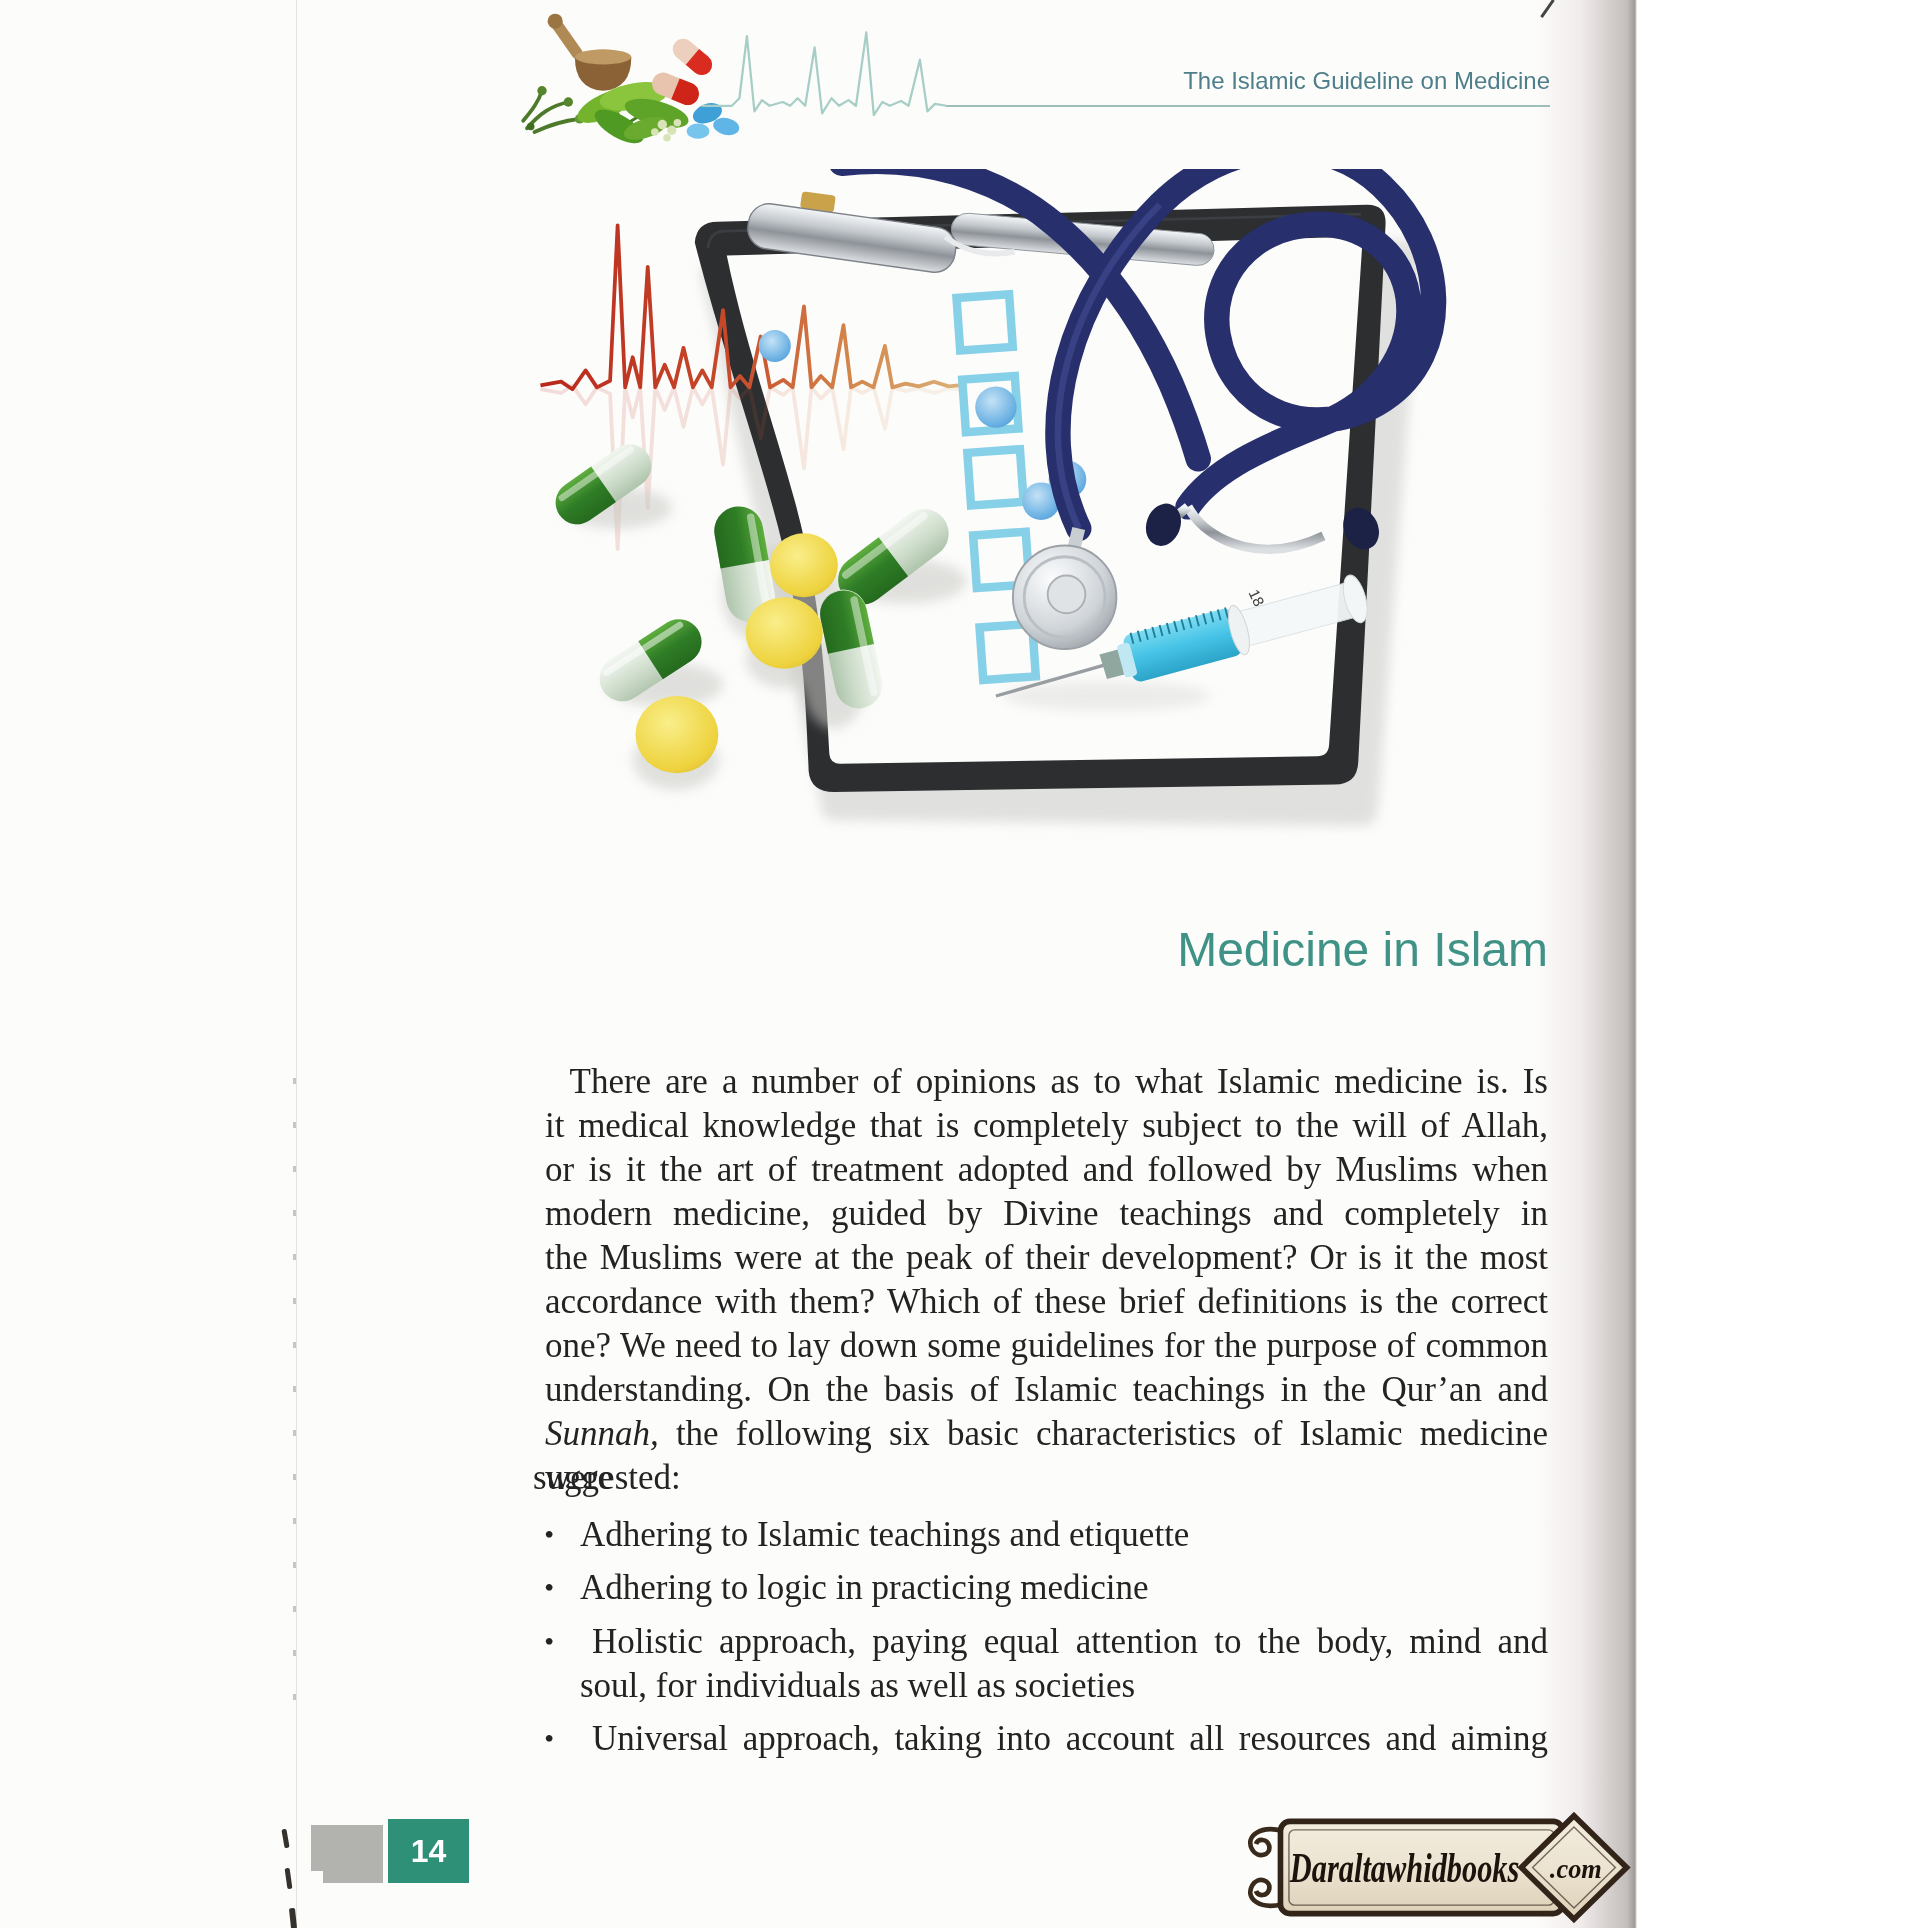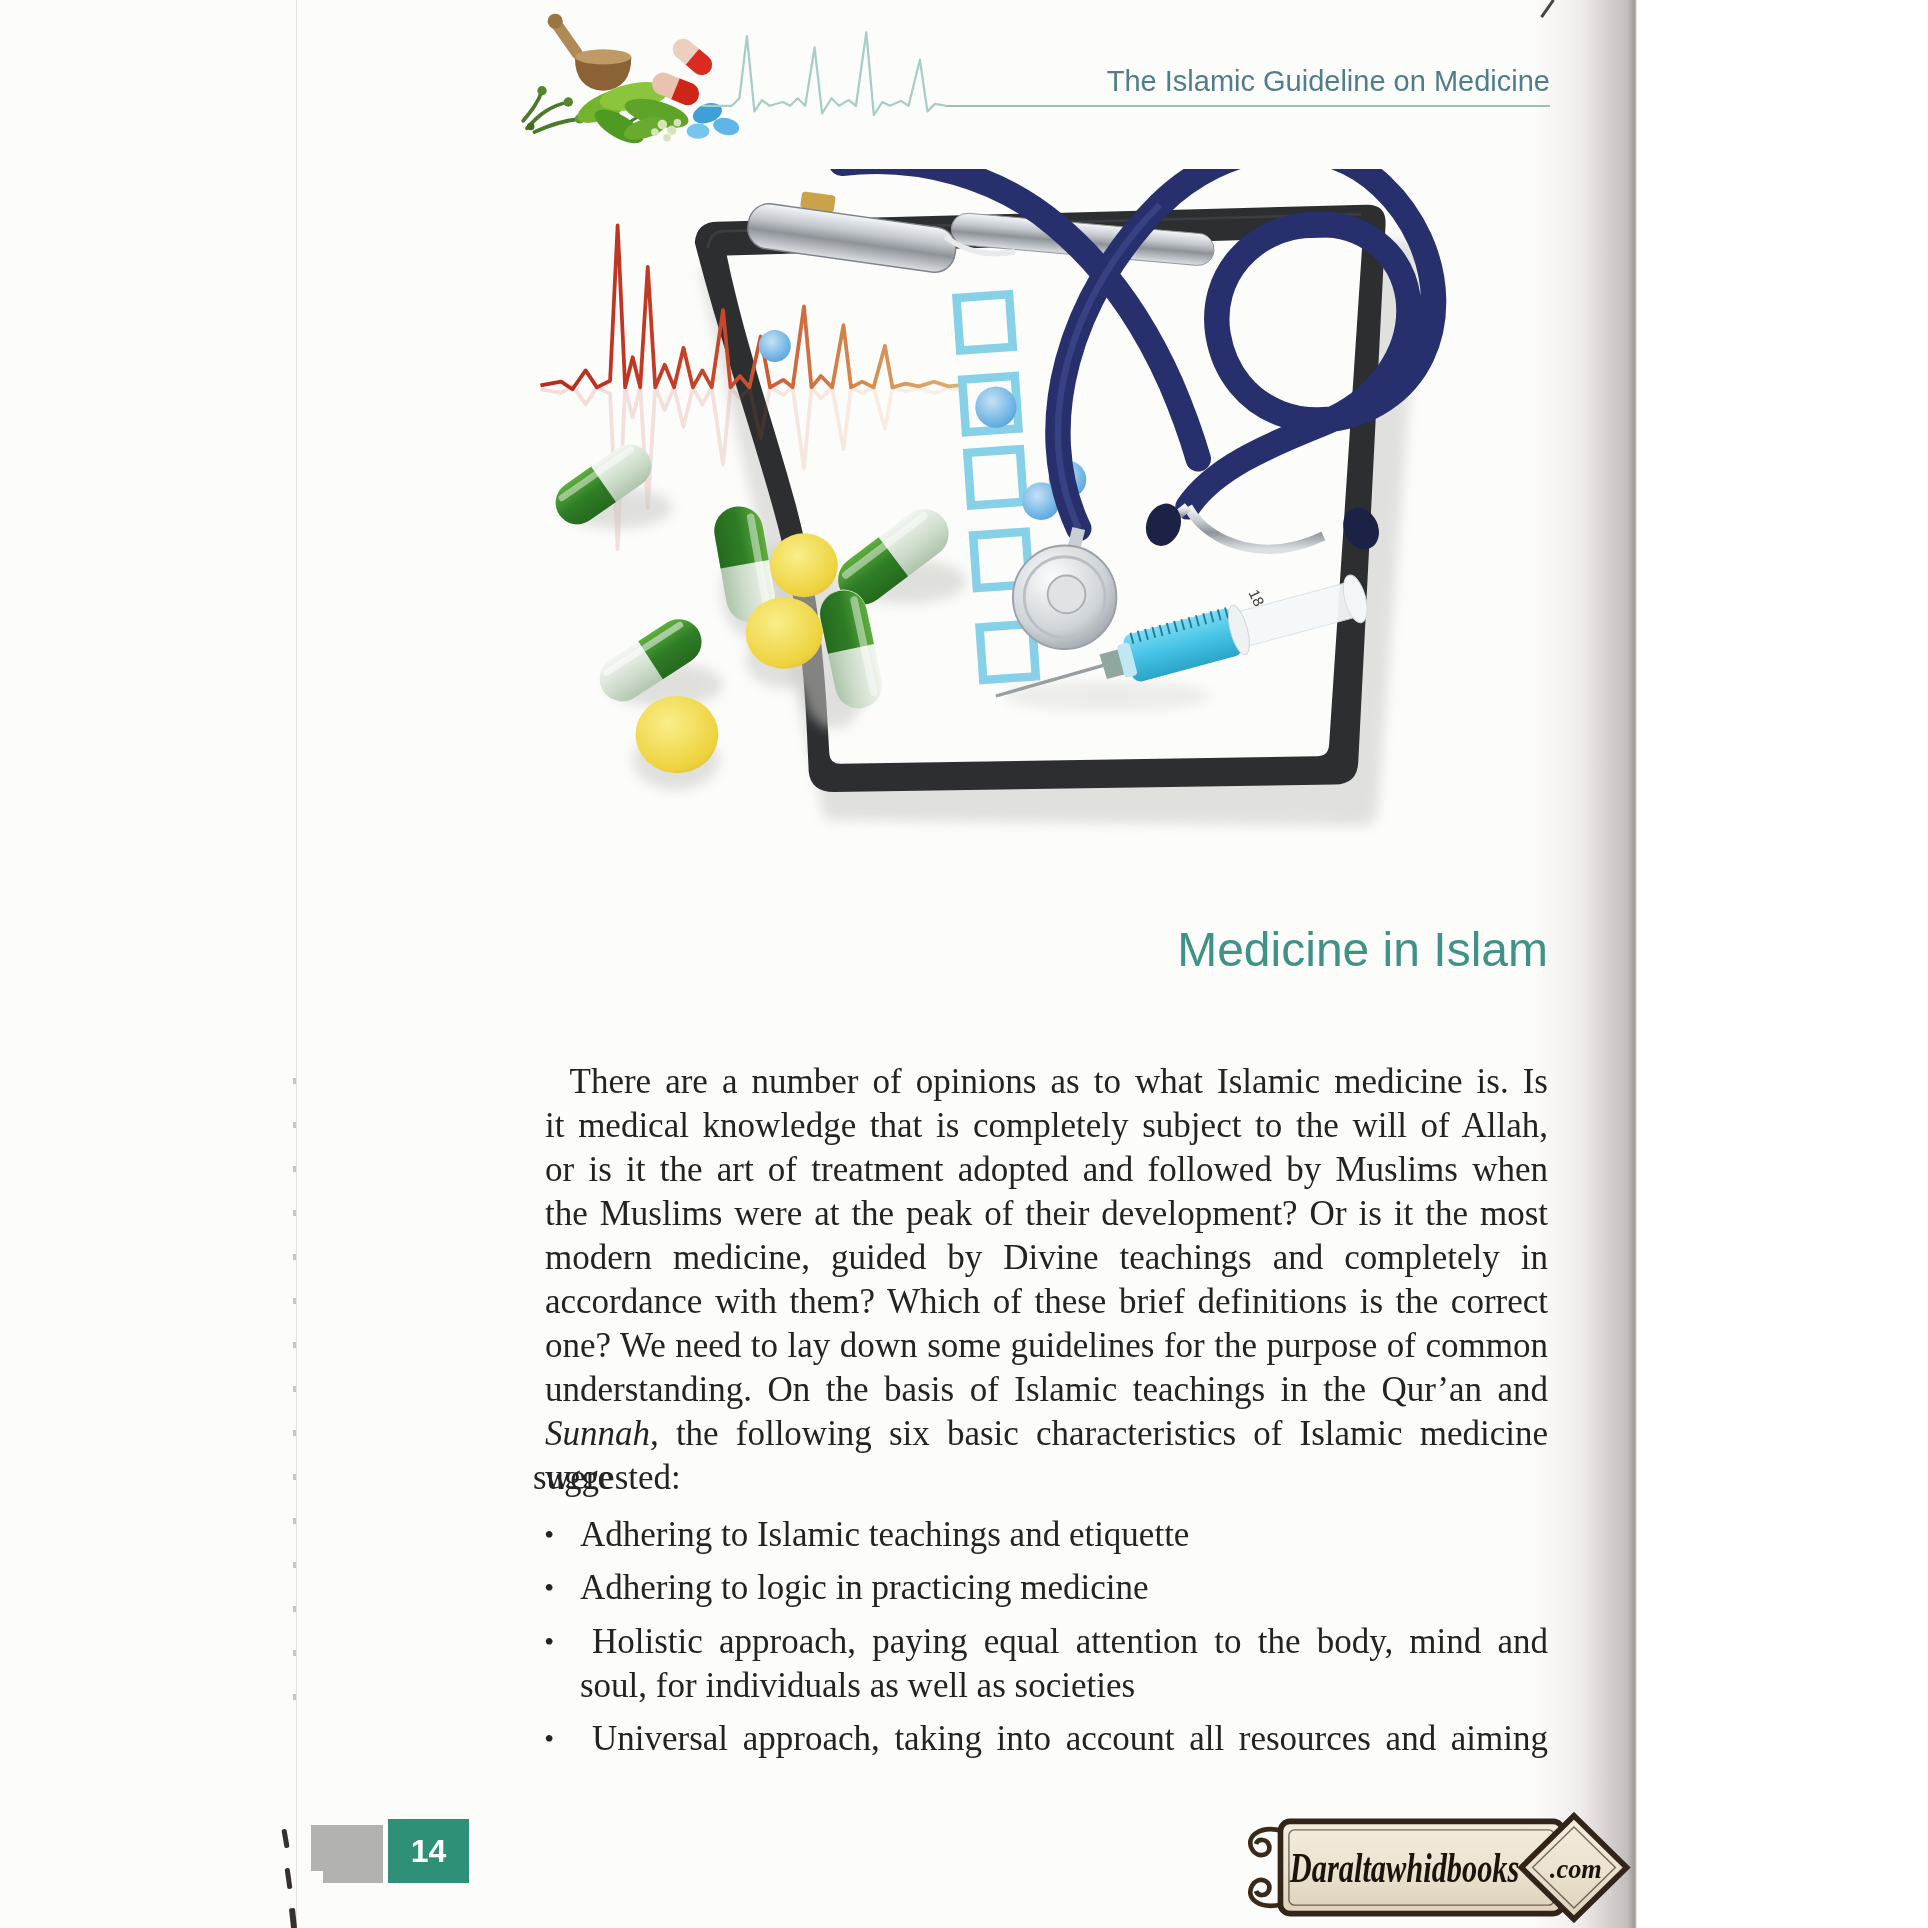--- a/index.html
+++ b/index.html
@@ -15,21 +15,21 @@
     background:repeating-linear-gradient(to bottom, rgba(140,130,120,.45) 0 5.6px, transparent 5.6px 44px);}
   .binding{position:absolute;left:281px;top:1823px;width:22.6px;height:105px;}
   .binding i{position:absolute;background:#35322e;border-radius:1.9px;}
   .binding i:nth-child(1){left:1.9px;top:5.6px;width:4.7px;height:19px;transform:rotate(-10deg);}
   .binding i:nth-child(2){left:4.7px;top:45px;width:4.7px;height:21px;transform:rotate(-8deg);}
   .binding i:nth-child(3){left:8.5px;top:85px;width:5.6px;height:21px;transform:rotate(-6deg);}
   .corner-mark{position:absolute;left:1546px;top:-1.9px;width:2.8px;height:21px;background:#444;transform:rotate(35deg);}
   
   .header-art{position:absolute;left:513px;top:7.5px;}
   .header-title{position:absolute;left:514px;top:62px;width:1036px;text-align:right;
-    font-family:"Liberation Sans",sans-serif;font-size:29px;line-height:38px;color:#4e7e8a;}
+    font-family:"Liberation Sans",sans-serif;font-size:24px;line-height:38px;color:#4e7e8a;}
   .header-rule{position:absolute;left:946px;top:105px;width:604px;height:1.9px;background:#9cc0b8;}
   
   .photo{position:absolute;left:523px;top:169px;}
   
   .page-title{position:absolute;left:533px;top:906px;width:1015px;text-align:right;
     font-family:"Liberation Sans",sans-serif;font-weight:400;font-size:48px;line-height:87px;color:#3f9285;}
   
   .textblock{position:absolute;left:533px;top:1060px;width:1015px;font-size:35px;}
   .bline{line-height:44px;height:44px;white-space:nowrap;}
   .jl{white-space:normal;text-align:justify;text-align-last:justify;margin-left:12px;}
@@ -280,22 +280,22 @@
     </g>
   </svg>
 
   <div class="page-title">Medicine in Islam</div>
 
   <div class="textblock">
     <div>
         <div class="bline jl ind">There are a number of opinions as to what Islamic medicine is. Is</div>
         <div class="bline jl">it medical knowledge that is completely subject to the will of Allah,</div>
         <div class="bline jl">or is it the art of treatment adopted and followed by Muslims when</div>
+        <div class="bline jl">modern medicine, guided by Divine teachings and completely in</div>
         <div class="bline jl">the Muslims were at the peak of their development? Or is it the most</div>
-        <div class="bline jl">modern medicine, guided by Divine teachings and completely in</div>
         <div class="bline jl">accordance with them? Which of these brief definitions is the correct</div>
         <div class="bline jl">one? We need to lay down some guidelines for the purpose of common</div>
         <div class="bline jl">understanding. On the basis of Islamic teachings in the Qur’an and</div>
         <div class="bline jl"><i>Sunnah,</i> the following six basic characteristics of Islamic medicine were</div>
         <div class="bline">suggested:</div>
       </div>
     <div class="bullets">
         <div class="bitem">
           <span class="bdot">•</span>
           <div class="btxt">

